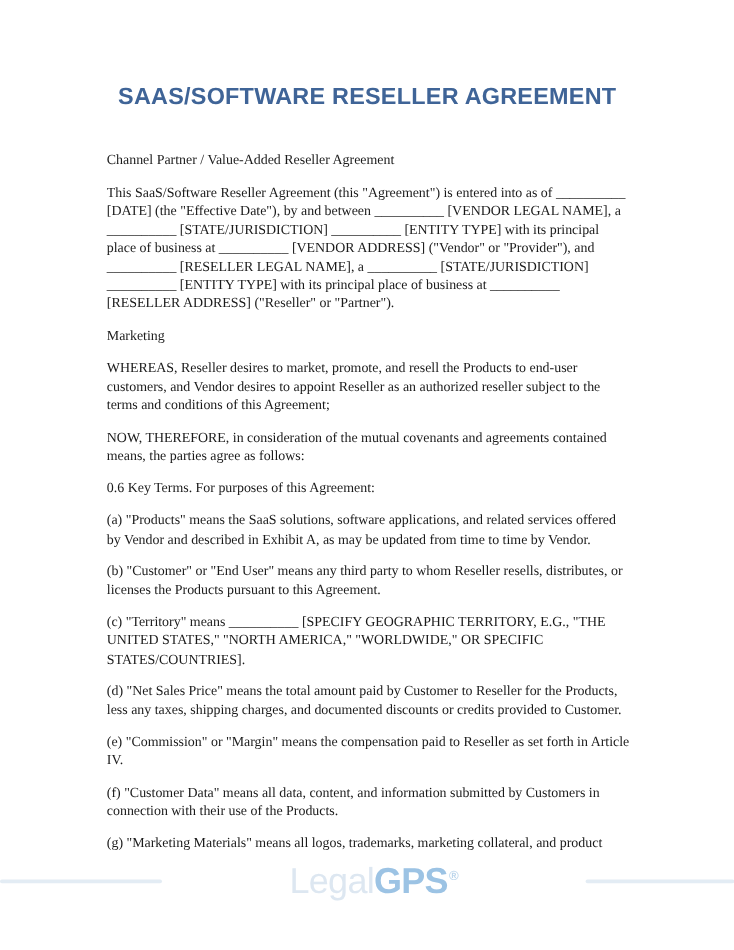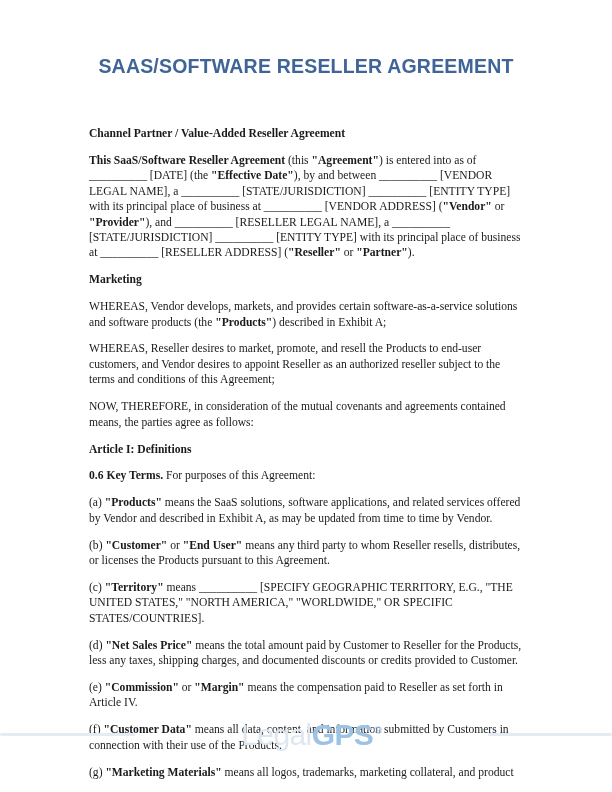--- a/index.html
+++ b/index.html
@@ -20,21 +20,21 @@
 
   .page {
     position: absolute;
     inset: 0;
     background: #ffffff;
   }
 
   
   .doc-title {
     position: absolute;
-    top: 55px;
+    top: 70px;
     left: 0;
     width: 612px;
     text-align: center;
     font-family: "Liberation Sans", "DejaVu Sans", sans-serif;
     font-weight: bold;
     font-size: 19.5px;
     letter-spacing: 0.2px;
     color: #3f6497;
   }
 
@@ -48,24 +48,24 @@
 
   p.blk {
     margin: 0 0 11.5px 0;
     font-size: 11.6px;
     line-height: 15.4px;
     text-align: left;
     color: #1a1a1a;
   }
   p.blk:last-child { margin-bottom: 0; }
 
-  p.blk b, p.blk strong { font-weight: bold; }
+  p.blk b, p.blk strong { font-weight: normal; }
 
   
-  p.heading { font-weight: bold; }
+  p.heading { font-weight: normal; }
 
   
   
   .f0  { color: #1a1a1a; }
   .f1  { color: #262626; }
   .f3  { color: #5c5c5c; }
   .f4  { color: #8e8e8e; }
   .f5  { color: #bdbdbd; }
   .f7  { color: #efefef; }
   .f9  { color: #fcfcfc; }
@@ -112,24 +112,22 @@
 <body>
 
 <div class="page">
 
   <div class="doc-title" style="color: rgb(63, 100, 151);">SAAS/SOFTWARE RESELLER AGREEMENT</div>
 
   <div class="body-col">
       <p class="blk heading f0">Channel Partner / Value-Added Reseller Agreement</p>
       <p class="blk f0"><b>This SaaS/Software Reseller Agreement</b> (this <b>"Agreement"</b>) is entered into as of __________ [DATE] (the <b>"Effective Date"</b>), by and between __________ [VENDOR LEGAL NAME], a __________ [STATE/JURISDICTION] __________ [ENTITY TYPE] with its principal place of business at __________ [VENDOR ADDRESS] (<b>"Vendor"</b> or <b>"Provider"</b>), and __________ [RESELLER LEGAL NAME], a __________ [STATE/JURISDICTION] __________ [ENTITY TYPE] with its principal place of business at __________ [RESELLER ADDRESS] (<b>"Reseller"</b> or <b>"Partner"</b>).</p>
       <p class="blk heading f0">Marketing</p>
-      <p class="blk f0">WHEREAS, Vendor develops, markets, and provides certain software-as-a-service solutions and software products (the <b>"Products"</b>) described in Exhibit A;</p>
       <p class="blk f0">WHEREAS, Reseller desires to market, promote, and resell the Products to end-user customers, and Vendor desires to appoint Reseller as an authorized reseller subject to the terms and conditions of this Agreement;</p>
       <p class="blk f0">NOW, THEREFORE, in consideration of the mutual covenants and agreements contained means, the parties agree as follows:</p>
-      <p class="blk heading f0">Article I: Definitions</p>
       <p class="blk f0"><b>0.6 Key Terms.</b> For purposes of this Agreement:</p>
       <p class="blk f0">(a) <b>"Products"</b> means the SaaS solutions, software applications, and related services offered by Vendor and described in Exhibit A, as may be updated from time to time by Vendor.</p>
       <p class="blk f1">(b) <b>"Customer"</b> or <b>"End User"</b> means any third party to whom Reseller resells, distributes, or licenses the Products pursuant to this Agreement.</p>
       <p class="blk f3">(c) <b>"Territory"</b> means __________ [SPECIFY GEOGRAPHIC TERRITORY, E.G., "THE UNITED STATES," "NORTH AMERICA," "WORLDWIDE," OR SPECIFIC STATES/COUNTRIES].</p>
       <p class="blk f4">(d) <b>"Net Sales Price"</b> means the total amount paid by Customer to Reseller for the Products, less any taxes, shipping charges, and documented discounts or credits provided to Customer.</p>
       <p class="blk f5">(e) <b>"Commission"</b> or <b>"Margin"</b> means the compensation paid to Reseller as set forth in Article IV.</p>
       <p class="blk f7">(f) <b>"Customer Data"</b> means all data, content, and information submitted by Customers in connection with their use of the Products.</p>
       <p class="blk f9">(g) <b>"Marketing Materials"</b> means all logos, trademarks, marketing collateral, and product</p>
     </div>
 

